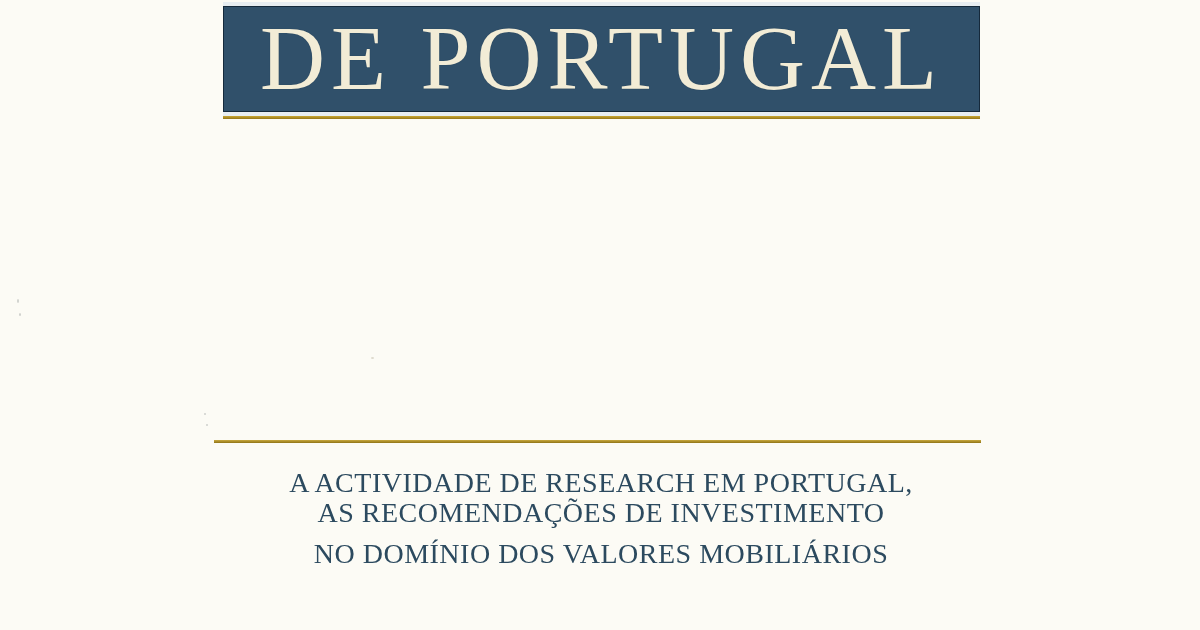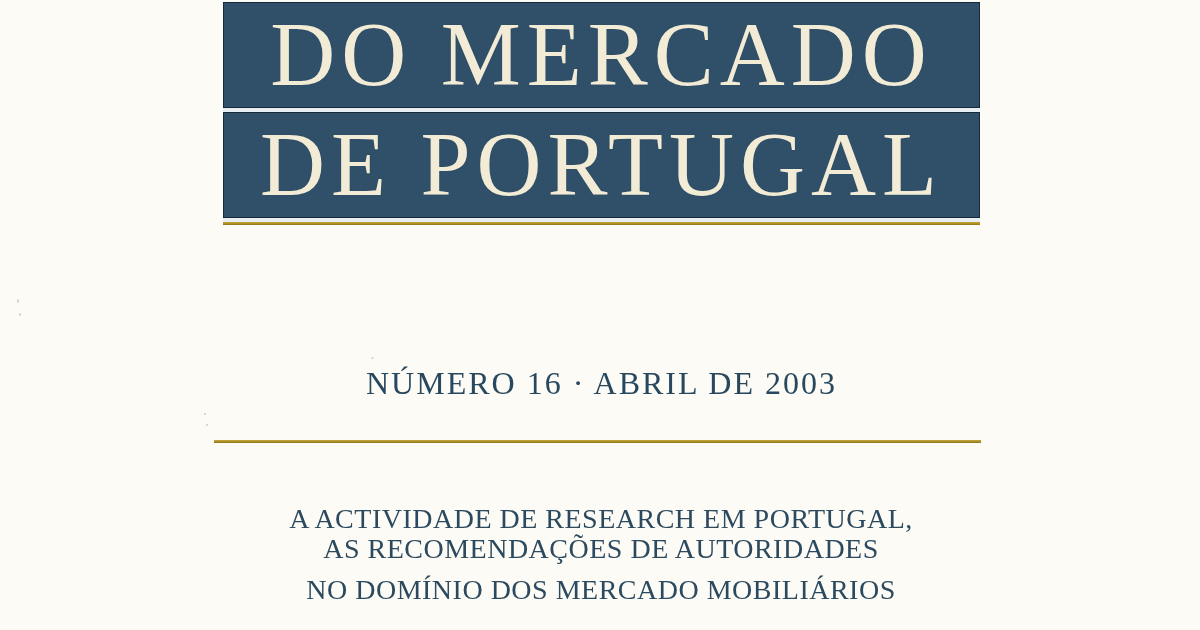--- a/index.html
+++ b/index.html
@@ -73,21 +73,20 @@
   .titles {
     position: absolute;
     top: 468px;
     left: 160px;
     width: 882px;
     text-align: center;
     color: #2c4a5f;
     font-size: 28px;
     line-height: 30px;
     letter-spacing: 0.5px;
-    margin-top: 36px;
   }
   .article-block + .article-block { margin-top: 11px; }
   .title-line { white-space: nowrap; }
 
   
   .speck {
     position: absolute;
     border-radius: 50%;
     background: #989e9e;
     opacity: 0.45;
@@ -97,42 +96,38 @@
   .speck.s3 { left: 204px; top: 413px; width: 2px; height: 2px; }
   .speck.s4 { left: 206px; top: 424px; width: 2px; height: 2px; }
   .speck.s5 { left: 371px; top: 357px; width: 3px; height: 2px; background:#b9b29c; }
 </style>
 </head>
 <body>
 
 <div class="page">
 
   <div class="masthead">
-    <div class="mast-bar">
-      <span class="mast-text">DO MERCADO</span>
-    </div>
     <div class="mast-sep"></div>
     <div class="mast-bar">
       <span class="mast-text">DE PORTUGAL</span>
     </div>
     <div class="mast-sep"></div>
     <div class="mast-gold"></div>
   </div>
 
-  <div class="issue-line">NÚMERO 16 · ABRIL DE 2003</div>
 
   <div class="gold-rule"></div>
 
   <div class="titles">
     <div class="article-block">
       <div class="title-line">A ACTIVIDADE DE RESEARCH EM PORTUGAL,</div>
-      <div class="title-line">AS RECOMENDAÇÕES DE AUTORIDADES</div>
+      <div class="title-line">AS RECOMENDAÇÕES DE INVESTIMENTO</div>
     </div>
     <div class="article-block">
-      <div class="title-line">NO DOMÍNIO DOS MERCADO MOBILIÁRIOS</div>
+      <div class="title-line">NO DOMÍNIO DOS VALORES MOBILIÁRIOS</div>
     </div>
   </div>
 
   <div class="speck s1"></div>
   <div class="speck s2"></div>
   <div class="speck s3"></div>
   <div class="speck s4"></div>
   <div class="speck s5"></div>
 
 </div>

